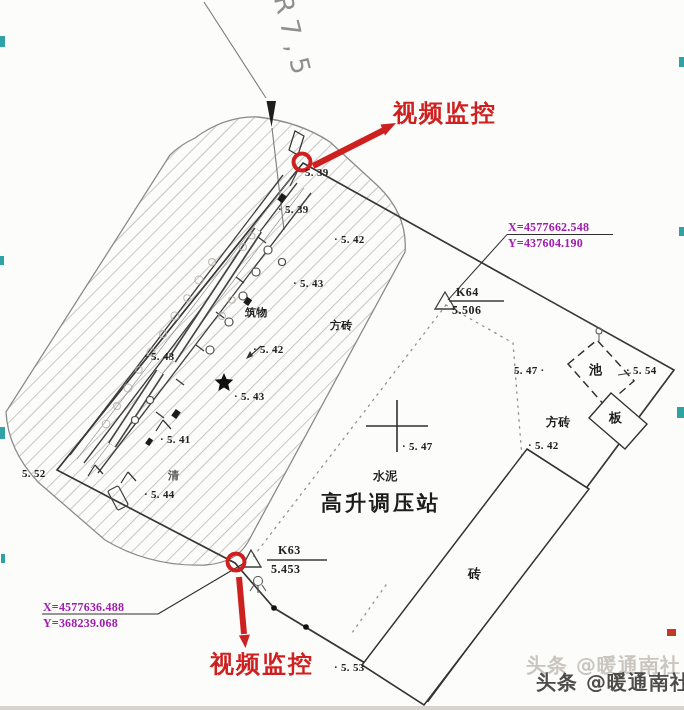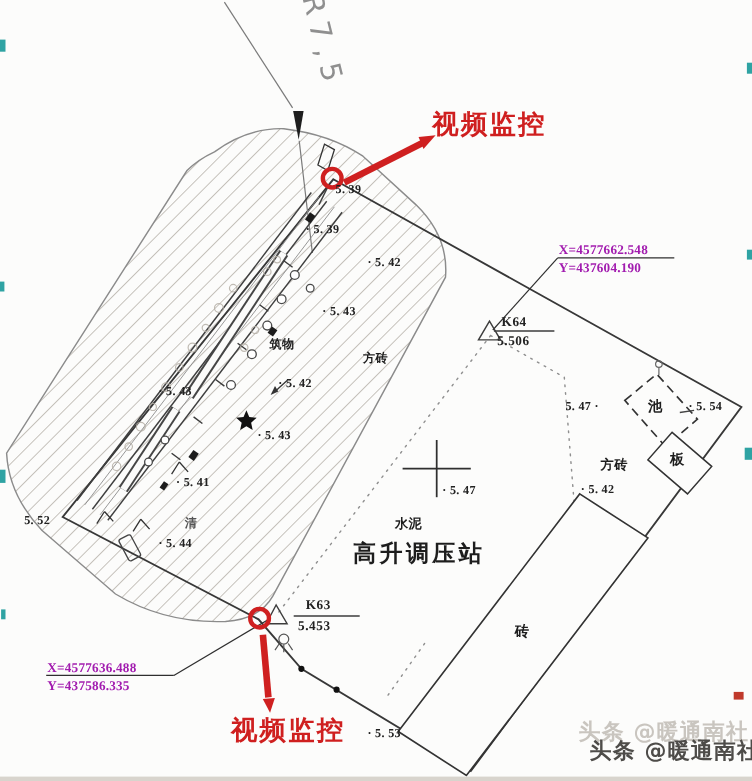--- a/index.html
+++ b/index.html
@@ -185,21 +185,21 @@
   </svg>
 
   <div class="radius">R7,5</div>
 
   <div class="video" style="left:393px;top:97px;">视频监控</div>
   <div class="video" style="left:210px;top:648px;">视频监控</div>
 
   <div class="lbl coord" style="left:508px;top:220px;">X=4577662.548</div>
   <div class="lbl coord" style="left:508px;top:236px;">Y=437604.190</div>
   <div class="lbl coord" style="left:43px;top:600px;">X=4577636.488</div>
-  <div class="lbl coord" style="left:43px;top:616px;">Y=437586.335</div>
+  <div class="lbl coord" style="left:43px;top:616px;">Y=368239.068</div>
 
   <div class="lbl cp" style="left:456px;top:285px;">K64</div>
   <div class="lbl cp" style="left:452px;top:303px;">5.506</div>
   <div class="lbl cp" style="left:278px;top:543px;">K63</div>
   <div class="lbl cp" style="left:271px;top:562px;">5.453</div>
 
   <div class="lbl" style="left:305px;top:166px;">5. 39</div>
   <div class="lbl" style="left:278px;top:203px;">· 5. 39</div>
   <div class="lbl" style="left:334px;top:233px;">· 5. 42</div>
   <div class="lbl" style="left:293px;top:277px;">· 5. 43</div>
@@ -211,21 +211,21 @@
   <div class="lbl" style="left:144px;top:488px;">· 5. 44</div>
   <div class="lbl" style="left:402px;top:440px;">· 5. 47</div>
   <div class="lbl" style="left:514px;top:364px;">5. 47 ·</div>
   <div class="lbl" style="left:626px;top:364px;text-align:right;">· 5. 54</div>
   <div class="lbl" style="left:528px;top:439px;">· 5. 42</div>
   <div class="lbl" style="left:334px;top:661px;">· 5. 53</div>
 
   <div class="lbl cn" style="left:245px;top:305px;font-size:11px;">筑物</div>
   <div class="lbl cn" style="left:330px;top:318px;font-size:11px;">方砖</div>
   <div class="lbl cn" style="left:546px;top:414px;font-size:12px;">方砖</div>
-  <div class="lbl cn" style="left:359px;top:468px;font-size:12px;">水泥</div>
+  <div class="lbl cn" style="left:373px;top:468px;font-size:12px;">水泥</div>
   <div class="lbl cn" style="left:468px;top:565px;font-size:13px;">砖</div>
   <div class="lbl cn" style="left:589px;top:361px;font-size:13px;">池</div>
   <div class="lbl cn" style="left:609px;top:409px;font-size:13px;">板</div>
   <div class="lbl cn" style="left:168px;top:468px;font-size:11px;color:#555;">清</div>
 
   <div class="lbl cn station">高升调压站</div>
 
   <div class="wm-shadow">头条 @暖通南社</div>
   <div class="wm-main">头条 @暖通南社</div>
 

